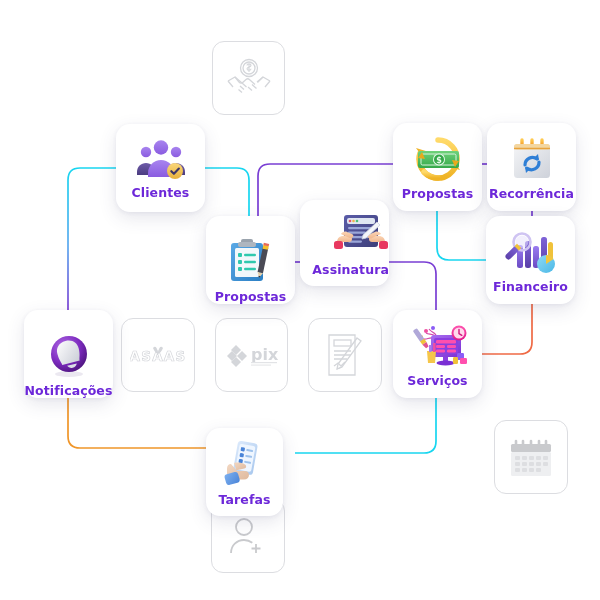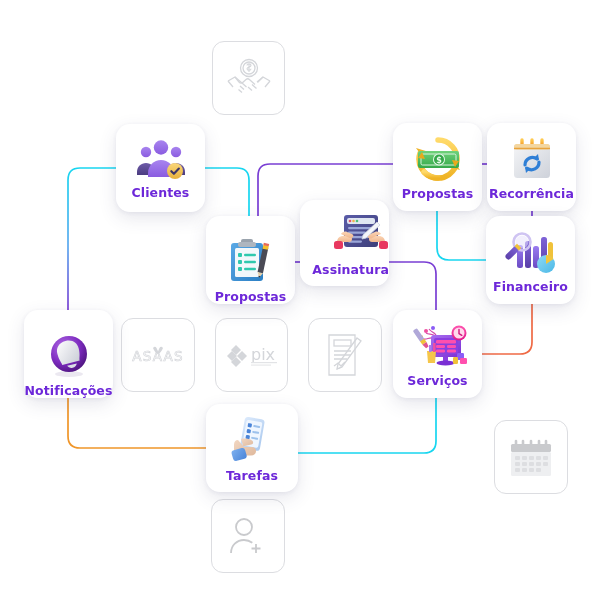--- a/index.html
+++ b/index.html
@@ -54,21 +54,21 @@
   .card.active .card-icon { margin-top: 2px; }
   .card-label {
     margin-top: 4px;
     font-size: 12.5px;
     font-weight: bold;
     color: #6d28d9;
     letter-spacing: 0.1px;
     white-space: nowrap;
     font-family: "DejaVu Sans", "Liberation Sans", sans-serif;
   }
-  .ghost .card-icon { opacity: 1; }
+  .ghost .card-icon { opacity: 1; font-weight: bold; }
 </style>
 </head>
 <body>
 
 <div id="stage">
 
   <svg id="connectors" viewBox="0 0 600 600">
     <defs>
       <linearGradient id="gradCyanPurple" x1="0" y1="0" x2="0" y2="1">
         <stop offset="0%" stop-color="#18d6f0"></stop>
@@ -469,21 +469,21 @@
         <rect x="44" y="34" width="5" height="7" rx="1.2" fill="#f0c23a"></rect>
 
         <path d="M18 28h9l-1 12h-7z" fill="#f5c64a"></path>
         <rect x="20" y="22" width="2.6" height="7" fill="#a87cf0"></rect>
         <rect x="24" y="20" width="2.6" height="9" fill="#ef4fa0"></rect>
       </svg>
     </div>
     <div class="card-label">Serviços</div>
   </div>
 
-  <div class="card active" style="left:206px; top:404px; width:92px; height:88px;">
+  <div class="card active" style="left:206px; top:428px; width:77px; height:88px;">
     <div class="card-icon">
       <svg width="46" height="48" viewBox="0 0 46 48">
         <defs>
           <linearGradient id="tarPhone" x1="0" y1="0" x2="1" y2="1">
             <stop offset="0%" stop-color="#dceafc"></stop>
               <stop offset="100%" stop-color="#a9c8ee"></stop>
           </linearGradient>
           <linearGradient id="tarSkin" x1="0" y1="0" x2="1" y2="1">
             <stop offset="0%" stop-color="#f2d7c2"></stop>
               <stop offset="100%" stop-color="#dfb99d"></stop>

